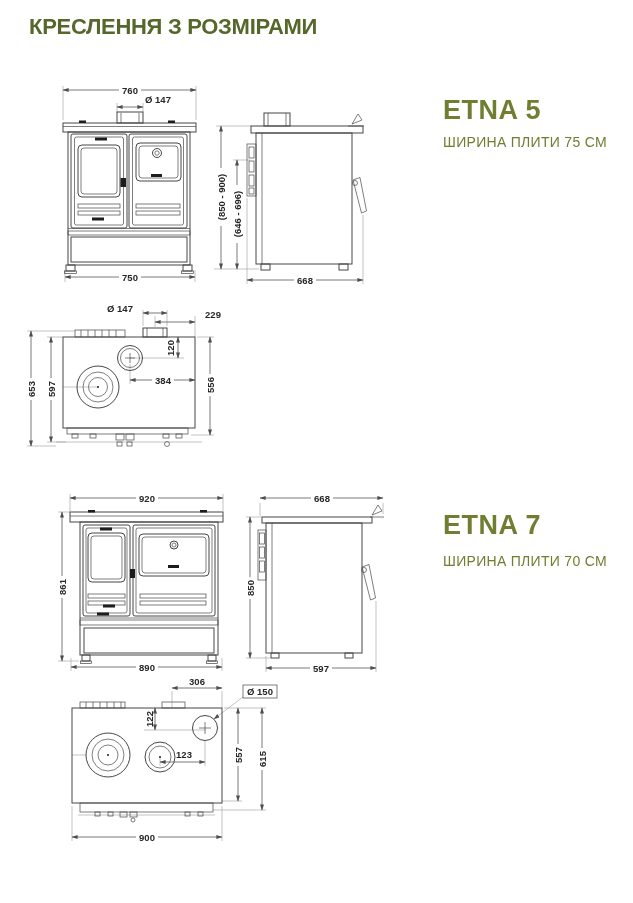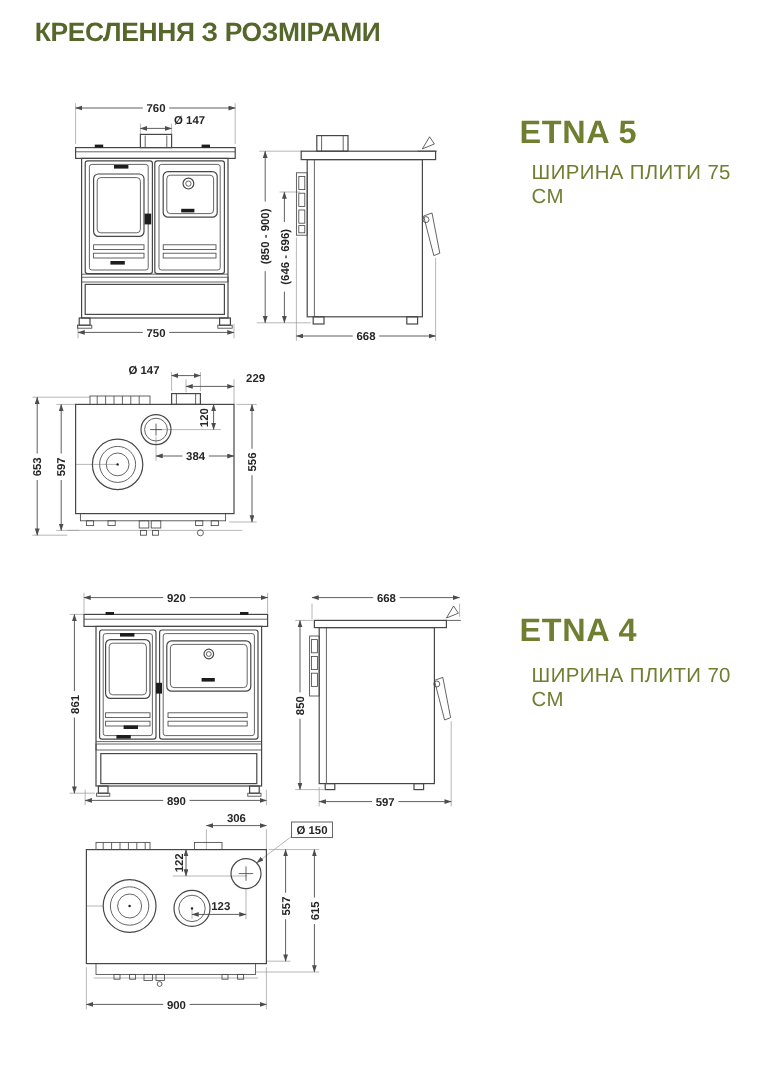--- a/index.html
+++ b/index.html
@@ -1,42 +1,42 @@
 <!DOCTYPE html>
 <html><head>
 <meta charset="utf-8">
 <style>
   html,body{margin:0;padding:0;background:#fff;}
   #page{position:relative;width:633px;height:903px;background:#fff;overflow:hidden;
         font-family:"Liberation Sans",sans-serif;}
   .page-title{position:absolute;left:29px;top:14px;font-size:22px;font-weight:bold;
         letter-spacing:-0.3px;color:#55672a;}
-  .model-name{position:absolute;left:433px;font-size:27px;font-weight:bold;color:#6f7e31;letter-spacing:0.5px;text-align:center;}
-  .model-sub{position:absolute;left:443px;font-size:17px;color:#6f7e31;letter-spacing:0.3px;}
+  .model-name{position:absolute;left:443px;font-size:27px;font-weight:bold;color:#6f7e31;letter-spacing:0.5px;text-align:center;}
+  .model-sub{position:absolute;left:443px;font-size:14px;color:#6f7e31;letter-spacing:0.3px;}
   .drawing{position:absolute;left:0;}
   
   .s{stroke:#474747;stroke-width:1;fill:none;}
   .s2{stroke:#474747;stroke-width:0.7;fill:none;}
   .t{stroke:#9b9b9b;stroke-width:0.6;fill:none;}
   .d{stroke:#585858;stroke-width:0.8;fill:none;}
   .b{fill:#1d1d1d;stroke:none;}
   text.dl{font-family:"Liberation Sans",sans-serif;font-size:9.5px;font-weight:bold;
           fill:#262626;text-anchor:middle;}
   rect.bg{fill:#fff;stroke:none;}
 </style>
 </head>
 <body>
 
 <div id="page">
 
   <div class="page-title">КРЕСЛЕННЯ З РОЗМІРАМИ</div>
 
   <div class="model-name" style="top:95px">ETNA 5</div>
   <div class="model-sub" style="top:134px">ШИРИНА ПЛИТИ 75 СМ</div>
-  <div class="model-name" style="top:510px">ETNA 4</div>
+  <div class="model-name" style="top:510px">ETNA 7</div>
   <div class="model-sub" style="top:553px">ШИРИНА ПЛИТИ 70 СМ</div>
 
   <svg class="drawing" style="top:76px" width="420" height="382" viewBox="0 76 420 382">
     <defs>
       <marker id="arr5" markerWidth="8" markerHeight="8" refX="5.6" refY="2" orient="auto-start-reverse" markerUnits="userSpaceOnUse">
         <path d="M0,0 L6,2 L0,4 z" fill="#4d4d4d"></path>
       </marker>
     </defs>
 
     <g>

